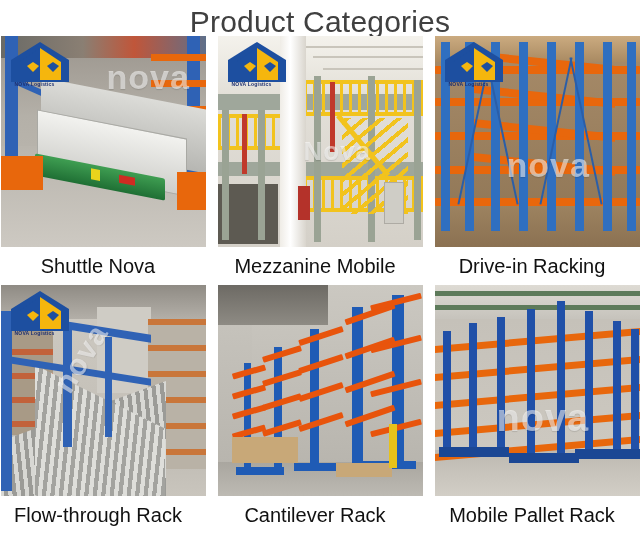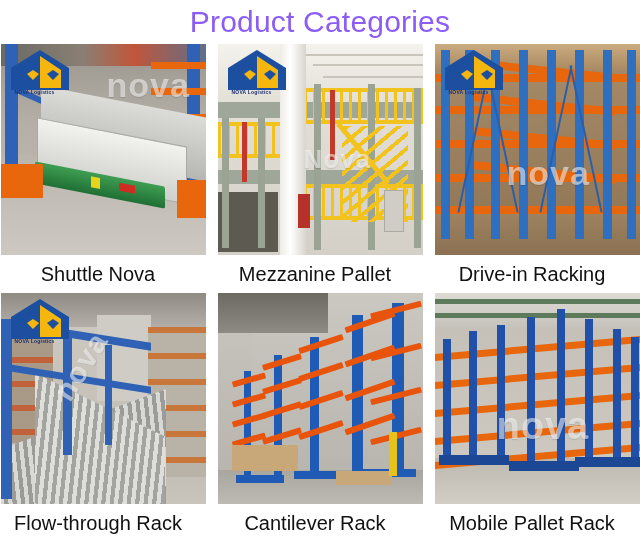--- a/index.html
+++ b/index.html
@@ -8,24 +8,24 @@
     background: #ffffff;
     font-family: "Liberation Sans", sans-serif;
     overflow: hidden;
   }
   .page { width: 640px; height: 540px; position: relative; }
 
   .page-title {
     text-align: center;
     font-size: 30px;
     font-weight: 400;
-    color: #8b5cf6;
+    color: #404040;
     letter-spacing: 0.2px;
     line-height: 44px;
-    height: 44px;
+    height: 36px;
     white-space: nowrap;
   }
 
   .grid {
     width: 640px;
     display: grid;
     grid-template-columns: 205px 205px 205px;
     column-gap: 12px;
     row-gap: 0px;
     justify-content: center;
@@ -288,21 +288,21 @@
           <svg viewBox="0 0 62 44" xmlns="http://www.w3.org/2000/svg">
             <polygon points="31,2 60,20 60,42 2,42 2,20" fill="#1d4fa0"></polygon>
             <polygon points="31,8 52,22 52,40 31,40" fill="#f5b60d"></polygon>
             <polygon points="31,8 10,22 10,40 31,40" fill="#1d4fa0"></polygon>
             <polygon points="18,26 24,22 30,26 24,32" fill="#f5b60d"></polygon>
             <polygon points="38,26 44,22 50,26 44,32" fill="#1d4fa0"></polygon>
           </svg>
           <div class="logo-text">NOVA Logistics</div>
         </div>
       </div>
-      <div class="caption">Mezzanine Pallet</div>
+      <div class="caption">Mezzanine Mobile</div>
     </div>
 
     <div class="cell">
       <div class="photo">
         <div class="scene s3">
           <div class="roof2"></div>
           <div class="floor2"></div>
 
           <div class="bm" style="left:0px;   top:30px; width:205px;"></div>
           <div class="bm" style="left:0px;   top:62px; width:205px;"></div>

